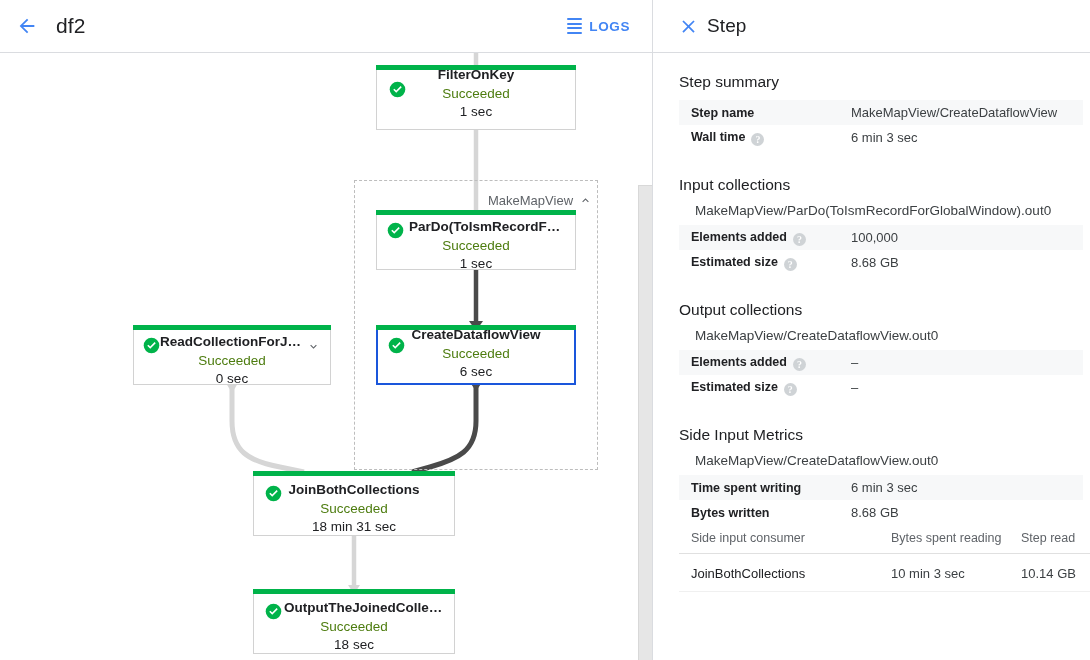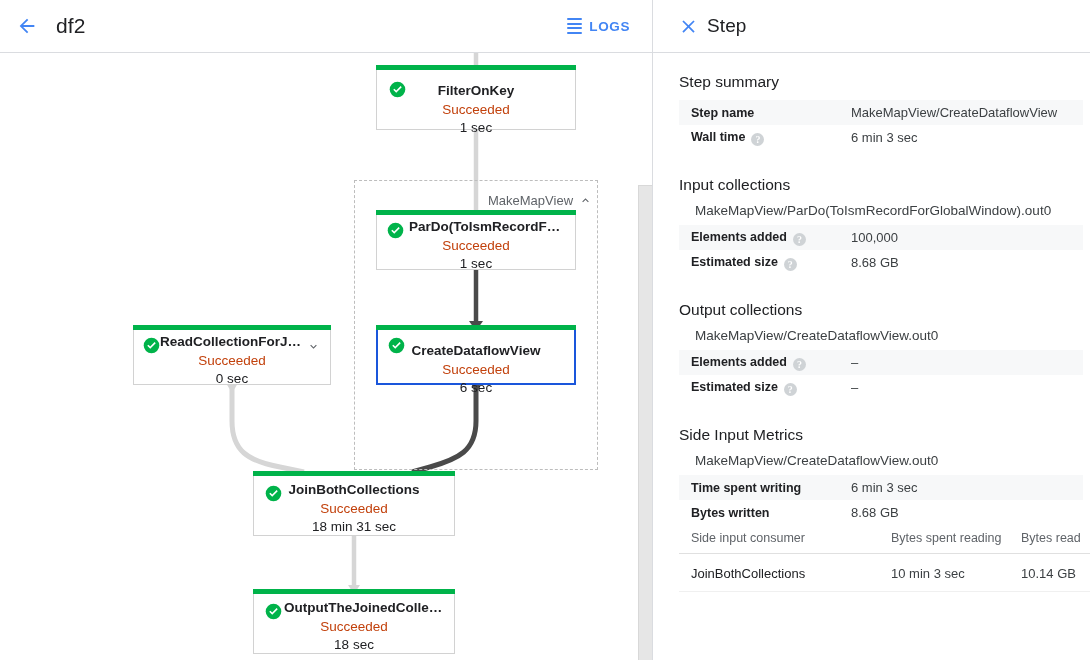--- a/index.html
+++ b/index.html
@@ -80,28 +80,28 @@
   .node.selected {
     border: 2px solid #1a56db;
     border-top: none;
   }
   .node.selected .topbar { left: -2px; right: -2px; }
   .node .check {
     position: absolute; left: 12px; top: 16px;
     width: 17px; height: 17px;
   }
   .node .labels {
-    padding-top: 18px; text-align: center;
+    padding-top: 2px; text-align: center;
   }
   .node .nm {
     font-size: 13.5px; font-weight: bold; color: #202124;
     white-space: nowrap; overflow: hidden; text-overflow: ellipsis;
     padding: 0 30px;
   }
-  .node .st { font-size: 13.5px; color: #c2410c; margin-top: 4px; }
+  .node .st { font-size: 13.5px; color: #4d7c0f; margin-top: 4px; }
   .node .tm { font-size: 13.5px; color: #202124; margin-top: 3px; }
   .node .chevron {
     position: absolute; right: 10px; top: 14px;
     width: 13px; height: 13px;
   }
 
   
   .group-box {
     position: absolute;
     border: 1px dashed #bdbdbd;
@@ -431,21 +431,21 @@
           <td class="kv-val">8.68 GB</td>
         </tr>
       </tbody>
         </table>
 
       <table class="side-table">
         <thead>
           <tr>
             <th class="c1" style="width:212px">Side input consumer</th>
             <th style="width:130px">Bytes spent reading</th>
-            <th>Bytes read</th>
+            <th>Step read</th>
           </tr>
         </thead>
         <tbody>
           <tr>
             <td class="c1">JoinBothCollections</td>
             <td>10 min 3 sec</td>
             <td>10.14 GB</td>
           </tr>
         </tbody>
       </table>

